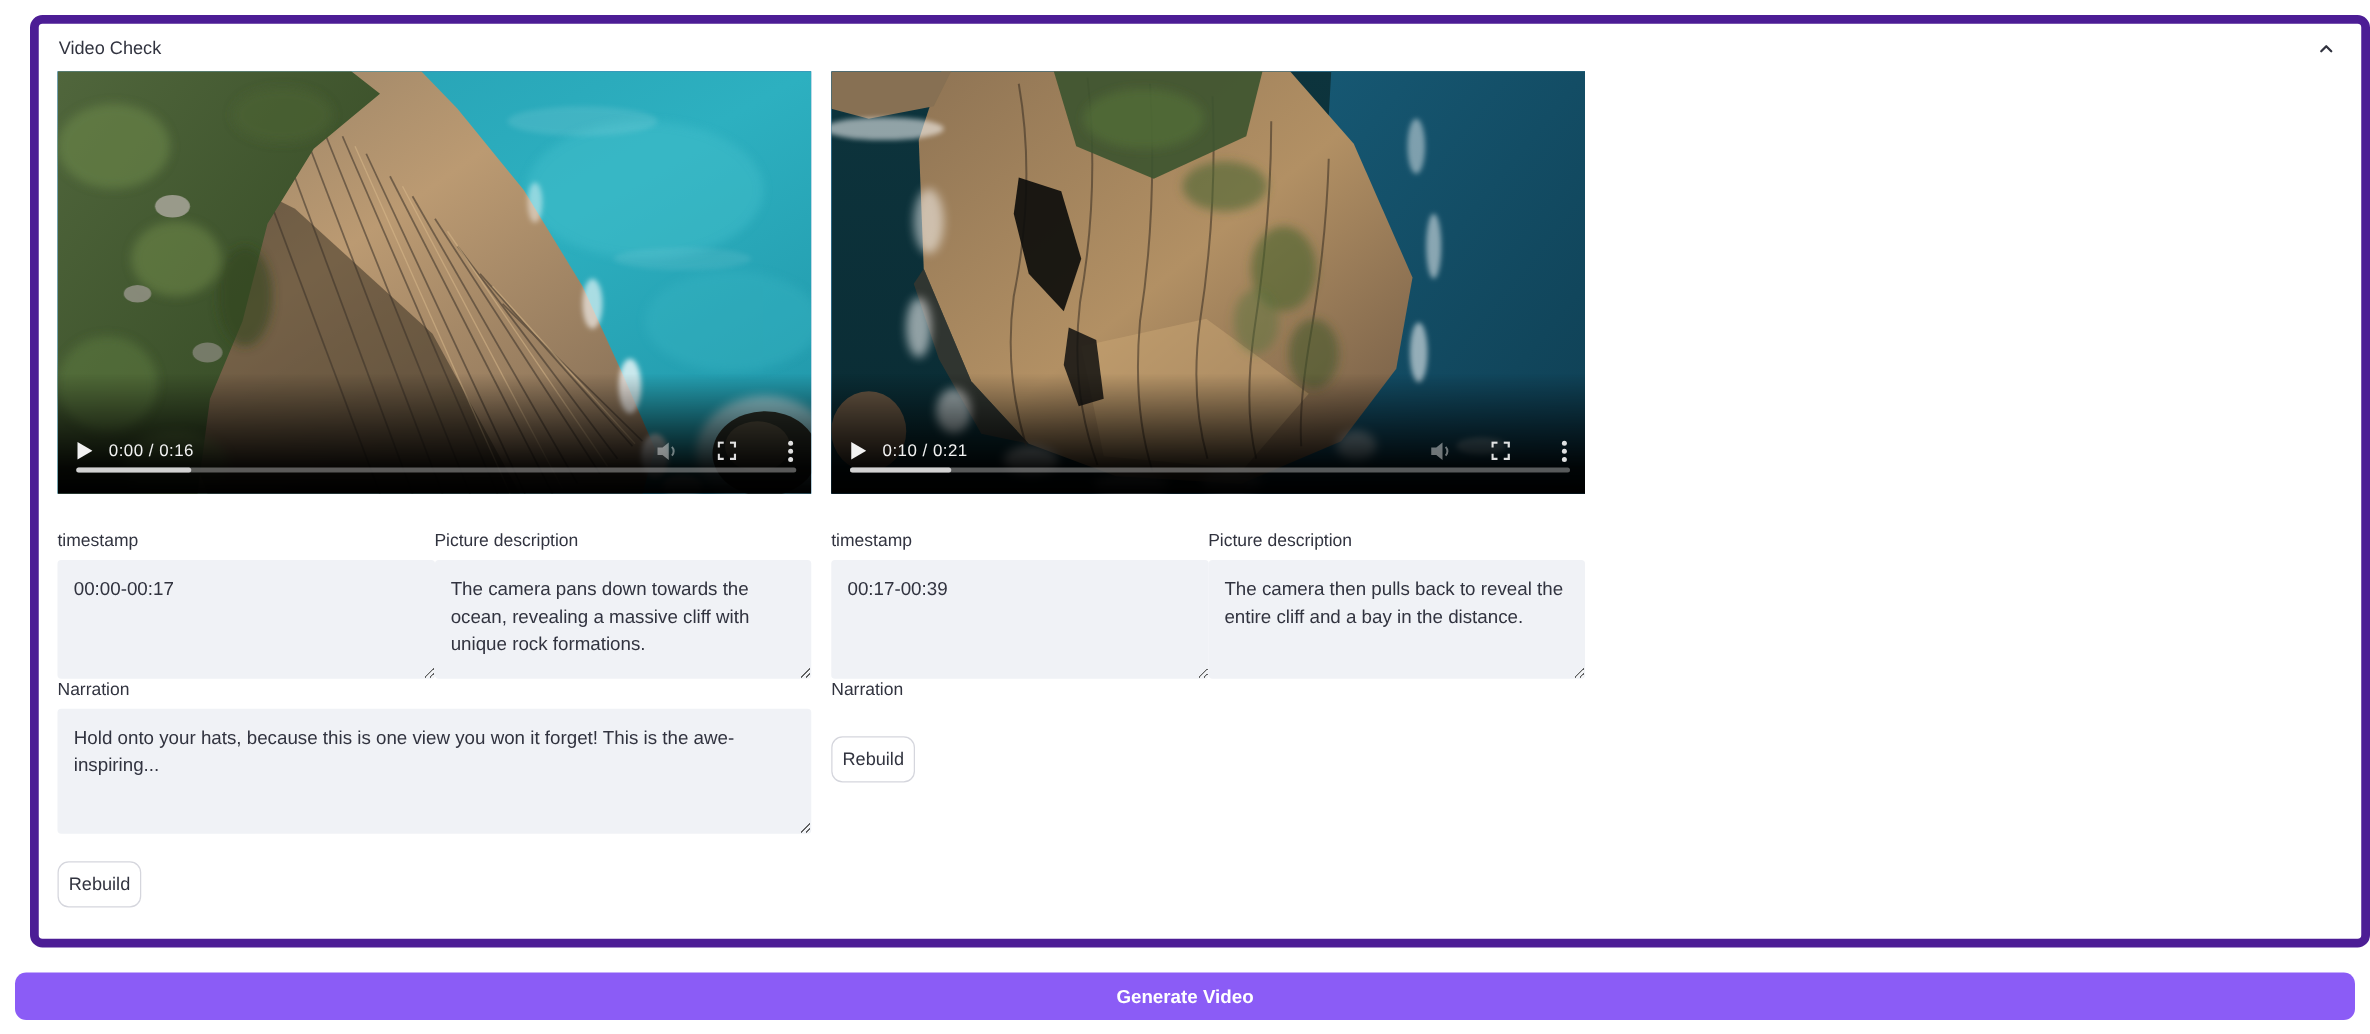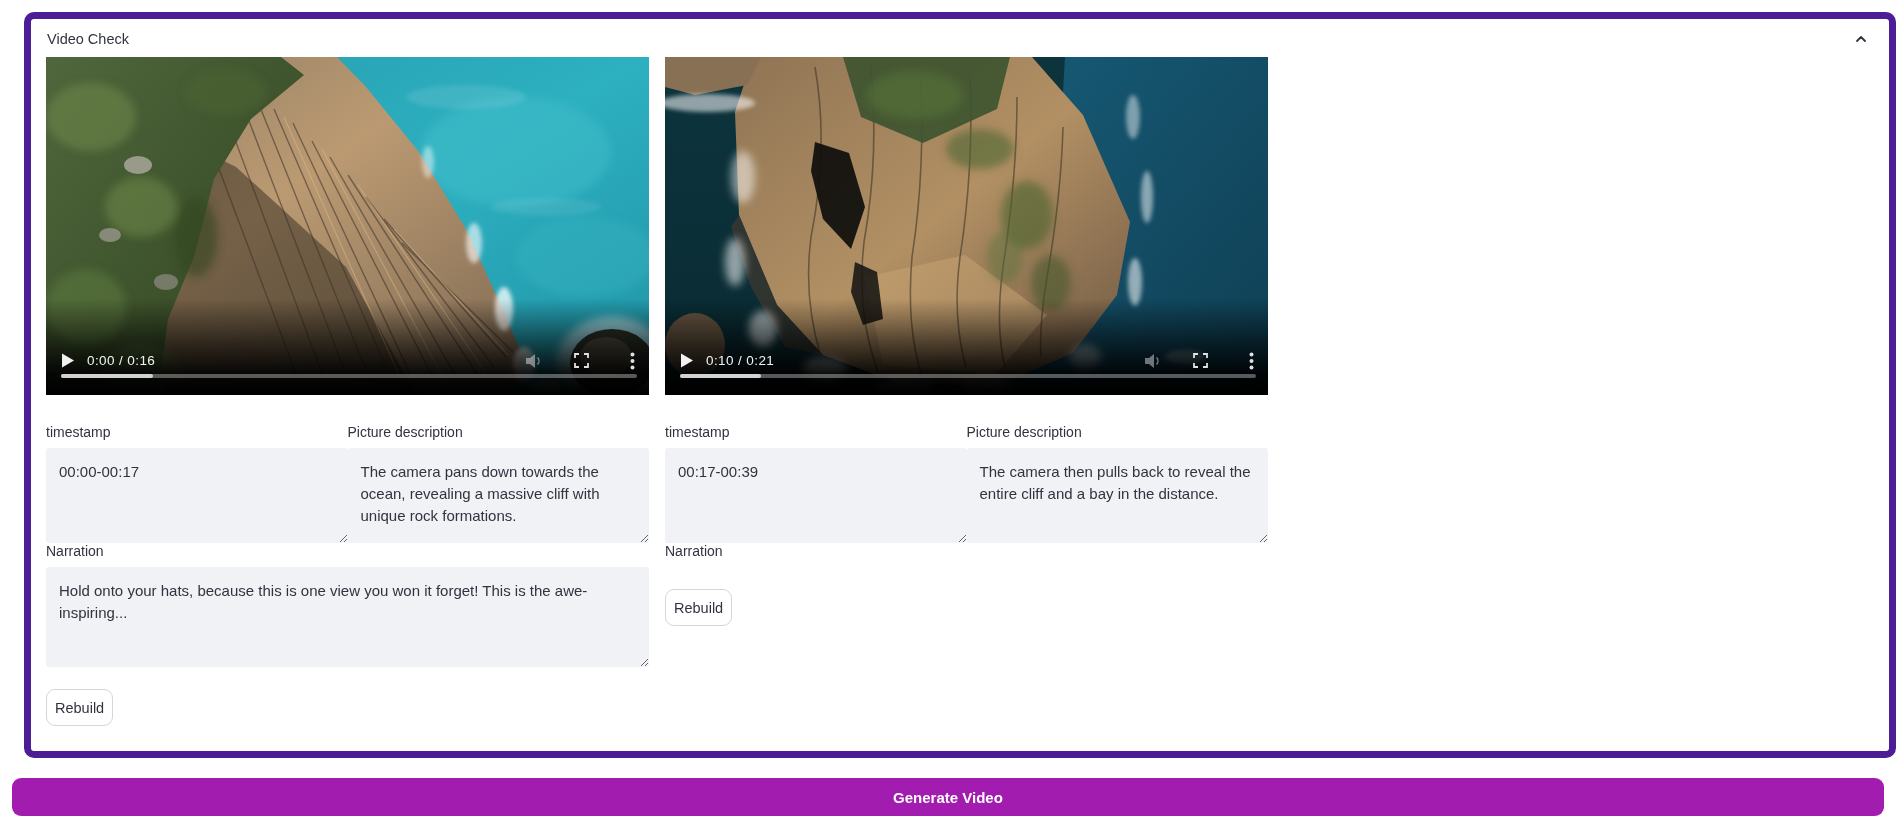--- a/index.html
+++ b/index.html
@@ -82,21 +82,21 @@
     background:#fff; color:#31333F;
     border:1px solid #d5d6dd; border-radius:9px;
     font-size:14.5px; font-family:"Liberation Sans",sans-serif;
     cursor:pointer;
   }
 
   
   .generate-button{
     position:absolute; left:12px; top:778px;
     width:1872px; height:38px;
-    background:#a21caf; color:#ffffff;
+    background:#8b5cf6; color:#ffffff;
     border:none; border-radius:9px;
     font-size:15px; font-weight:700;
     font-family:"Liberation Sans",sans-serif;
     cursor:pointer;
   }
 </style>
 </head>
 <body>
 
 <div class="page">

